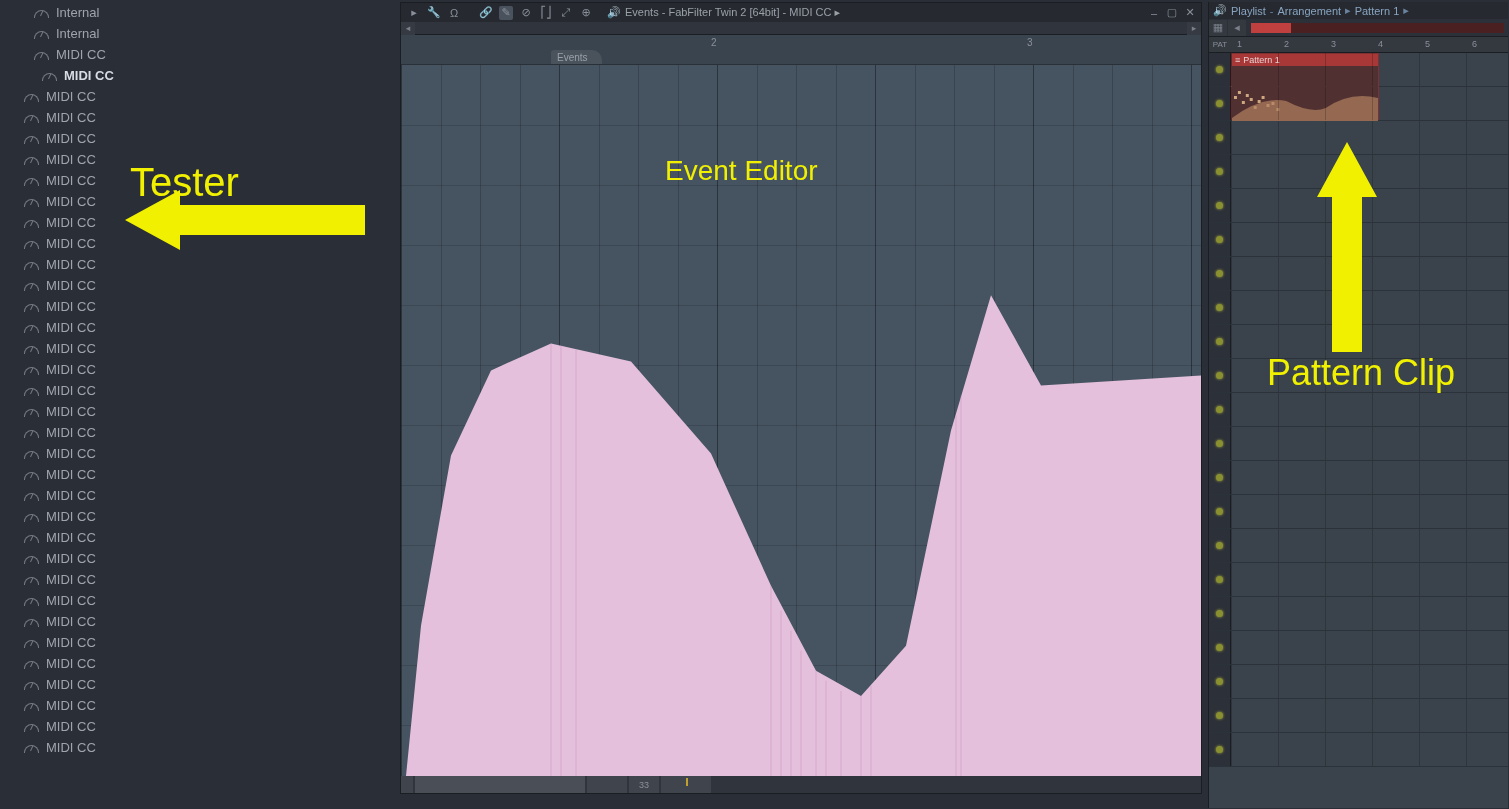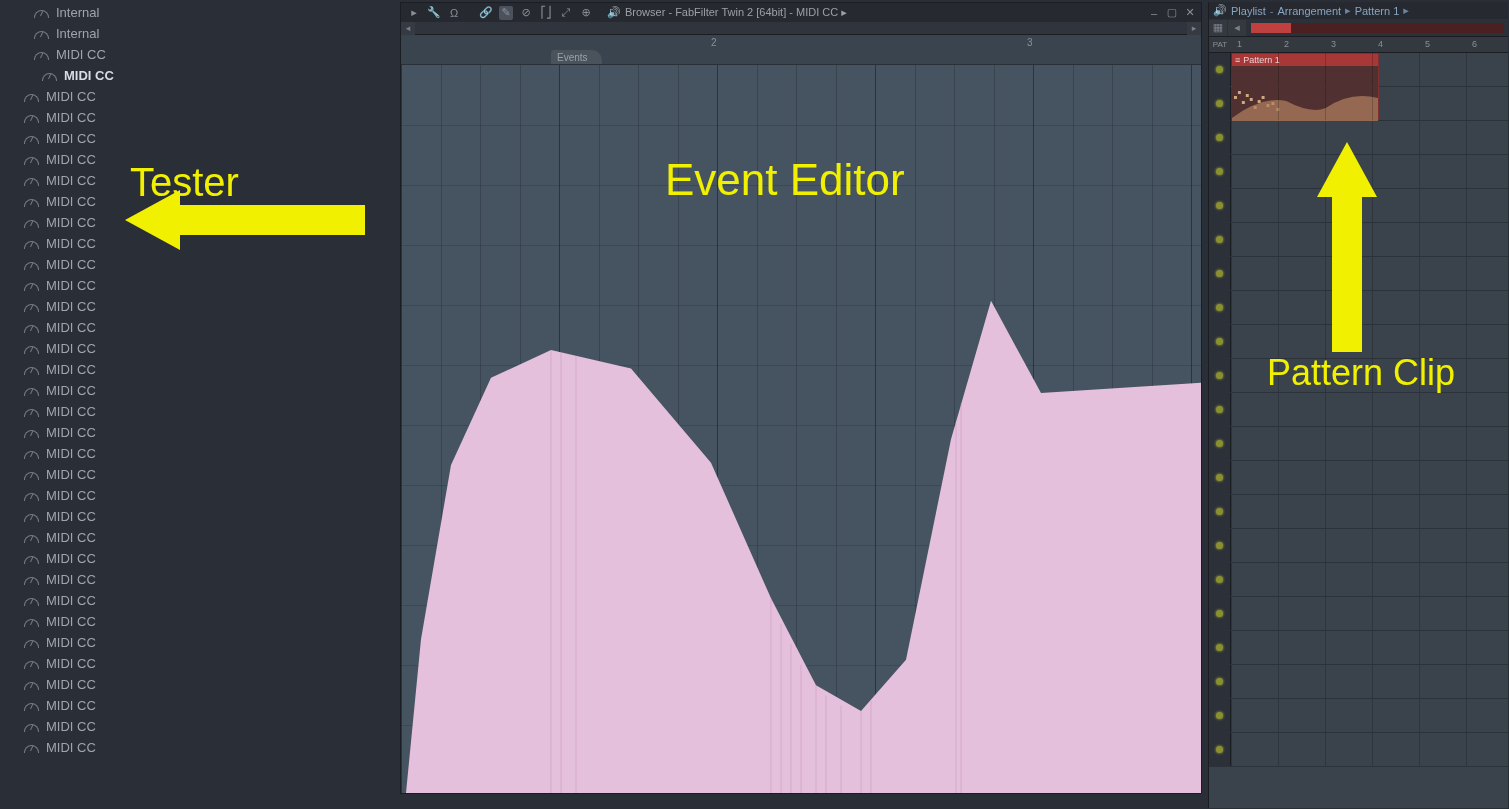--- a/index.html
+++ b/index.html
@@ -57,21 +57,21 @@
 .pl-track-body .grid-v { position:absolute; top:0; bottom:0; width:1px; background:rgba(0,0,0,.2); }
 .pl-clip { position:absolute; left:22px; top:0; width:148px; height:67px; background:linear-gradient(#6a3030,#5a2828); border:1px solid #803030; }
 .pl-clip .hdr { height:12px; background:#a83838; color:#e8d0d0; font-size:9px; padding:0 3px; display:flex; align-items:center; }
 .pl-clip .body { height:55px; position:relative; background:#5a3838; overflow:hidden; }
 .pl-clip .body svg { width:100%; height:100%; }
 
 
 .anno { position:absolute; color:#f0f000; font-family:Arial; pointer-events:none; z-index:100; }
 .anno-browser { left:130px; top:160px; font-size:40px; }
 .anno-browser .arrow { position:absolute; left:-5px; top:25px; }
-.anno-evt { left:665px; top:155px; font-size:44px; }
+.anno-evt { left:665px; top:155px; font-size:28px; }
 .anno-clip { left:1267px; top:352px; font-size:36px; }
 .anno-clip .arrow { position:absolute; left:45px; top:-210px; }
 </style>
 </head>
 <body>
 
 <div class="browser" id="browser">
     <div class="br-item indent2">
       <span class="ic ic-gauge"></span>
       <span>Internal</span>
@@ -227,21 +227,21 @@
       <span style="width:6px"></span>
       <span class="tb-icon">🔗</span>
       <span class="tb-icon on">✎</span>
       <span class="tb-icon">⊘</span>
       <span class="tb-icon">⎡⎦</span>
       <span class="tb-icon">⤢</span>
       <span class="tb-icon">⊕</span>
     </div>
     <div class="evt-title">
       <span class="tb-icon">🔊</span>
-      <span><span>Browser - </span><span>FabFilter Twin 2 [64bit]</span><span> - MIDI CC</span> ▸</span>
+      <span><span>Events - </span><span>FabFilter Twin 2 [64bit]</span><span> - MIDI CC</span> ▸</span>
     </div>
     <div class="tb-r">
       <span class="tb-icon">–</span>
       <span class="tb-icon">▢</span>
       <span class="tb-icon">✕</span>
     </div>
   </div>
   <div class="evt-hscroll">
     <div class="arr">◂</div>
     <div class="track"></div>
@@ -298,20 +298,29 @@
           <line x1="415" y1="605" x2="415" y2="710"></line>
         <line x1="425" y1="615" x2="425" y2="710"></line>
           <line x1="440" y1="625" x2="440" y2="710"></line>
         <line x1="460" y1="630" x2="460" y2="710"></line>
           <line x1="470" y1="620" x2="470" y2="710"></line>
         <line x1="555" y1="350" x2="555" y2="710"></line>
           <line x1="560" y1="330" x2="560" y2="710"></line>
       </g>
     </svg>
   </div>
+  <div class="evt-footer">
+    <div class="seg" style="width:12px"></div>
+    <div class="seg" style="width:170px;background:#4a4e56"></div>
+    <div class="seg" style="width:40px"></div>
+    <div class="seg" style="width:30px;color:#8a909a;font-size:9px;display:flex;align-items:center;justify-content:center">33</div>
+    <div class="seg" style="width:50px;position:relative">
+        <div style="position:absolute;left:50%;top:2px;width:2px;height:8px;background:#c0a030"></div>
+      </div>
+  </div>
 </div>
 
 <div class="pl">
   <div class="pl-title">
     <span class="tb-icon">🔊</span>
     <span class="crumb">Playlist</span>
       <span>-</span>
     <span class="crumb">Arrangement</span>
       <span>▸</span>
     <span class="crumb">Pattern 1</span>

